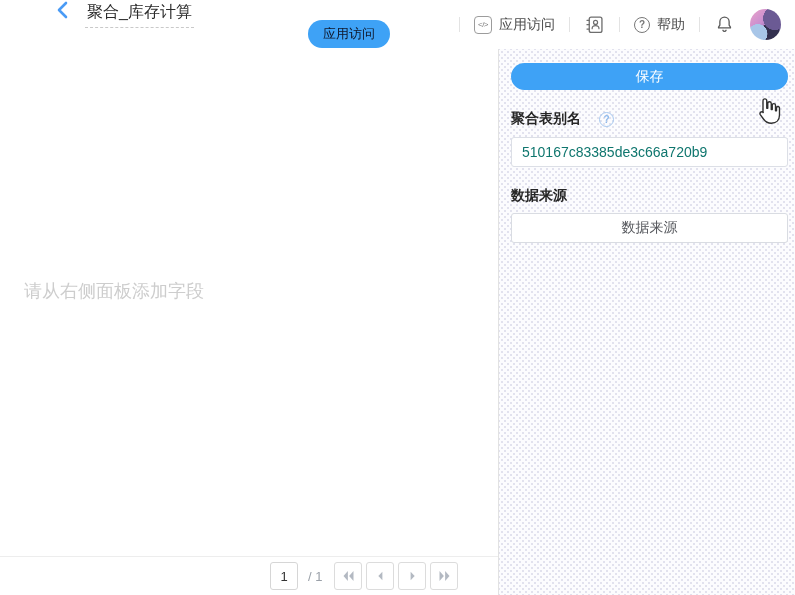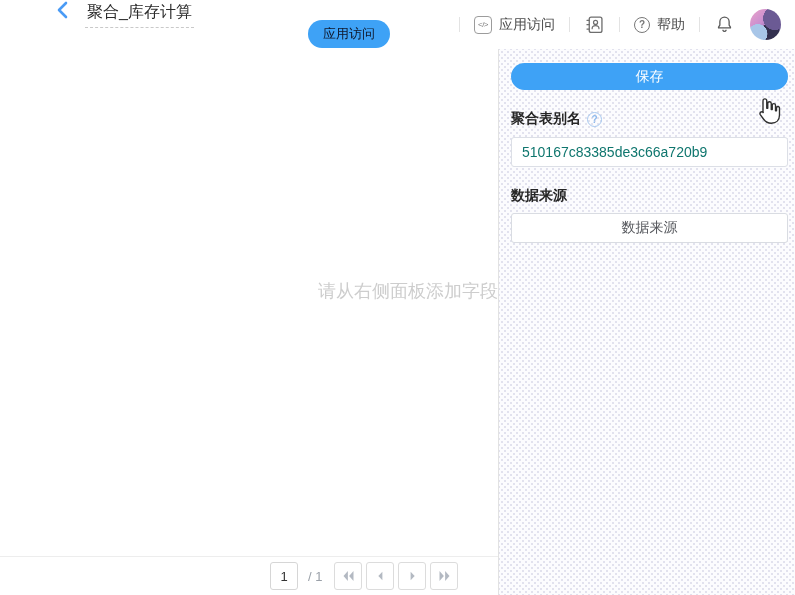--- a/index.html
+++ b/index.html
@@ -32,21 +32,21 @@
   .bell-btn { cursor:pointer; display:flex; align-items:center; }
   .avatar { width:31px; height:31px; border-radius:50%; margin-left:15px; cursor:pointer;
             background:
               radial-gradient(circle at 25% 80%, #a8c6e8 0 28%, transparent 29%),
               radial-gradient(circle at 80% 30%, #6b5a94 0 35%, transparent 36%),
               radial-gradient(circle at 65% 75%, #33304f 0 30%, transparent 31%),
               linear-gradient(135deg, #eba4c9 0%, #c98ed0 40%, #7e6aa8 70%, #3c3457 100%); }
 
   
   .canvas { position:absolute; top:49px; left:0; width:498px; bottom:39px; background:#fff;
-            display:flex; align-items:center; justify-content:flex-end;padding-left:24px; }
+            display:flex; align-items:center; justify-content:flex-start;padding-left:24px; }
   .empty-hint { color:#cdcdcd; font-size:18px; padding-bottom:24px; }
 
   
   .pager-bar { position:absolute; left:0; bottom:0; width:498px; height:39px; background:#fff;
                border-top:1px solid #ededed; display:flex; align-items:center; }
   .pager { display:flex; align-items:center; margin-left:270px; }
   .page-box { width:28px; height:28px; border:1px solid #d6d6d6; border-radius:3px;
               background:#fff; font-size:13px; color:#333; display:flex; align-items:center;
               justify-content:center; cursor:text; }
   .page-total { font-size:13px; color:#9aa0a8; margin:0 12px 0 10px; white-space:pre; }
@@ -59,21 +59,21 @@
            border-left:1px solid #e2e2e2;
            background-color:#fcfcfe;
            background-image:
              radial-gradient(#e2e2ee 1px, transparent 1.3px),
              radial-gradient(#e2e2ee 1px, transparent 1.3px);
            background-size:6px 6px; background-position:0 0, 3px 3px;
            padding:14px 7px 0 12px; }
   .save-btn { display:block; width:100%; height:27px; border:none; border-radius:14px;
               background:var(--accent); color:#fff; font-size:14px; cursor:pointer;
               font-family:inherit; }
-  .field-label-row { margin-top:20px; display:flex; align-items:center; gap:6px;text-align:center; }
+  .field-label-row { margin-top:20px; display:flex; align-items:center; gap:18px;text-align:center; }
   .field-label { font-size:14px; font-weight:600; color:#262626; }
   .q-circle { width:15px; height:15px; border:1.2px solid #a6c8f0; border-radius:50%;
               color:#8db9ec; font-size:10px; font-weight:bold; display:flex;
               align-items:center; justify-content:center; cursor:pointer; }
   .alias-input { margin-top:9px; width:100%; height:30px; border:1px solid #dcdfe6;
                  border-radius:3px; background:#fff; padding:0 10px; font-size:14px;
                  color:#0f766e; font-family:inherit; }
   .ds-label { margin-top:20px; }
   .ds-btn { margin-top:8px; width:100%; height:30px; border:1px solid #d9dce2;
             border-radius:3px; background:#fff; font-size:14px; color:#55575c;

